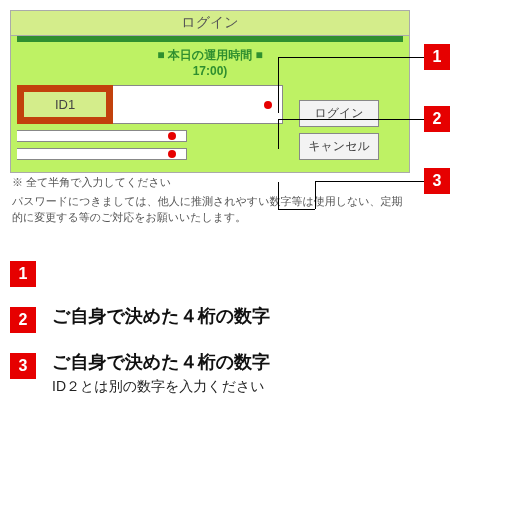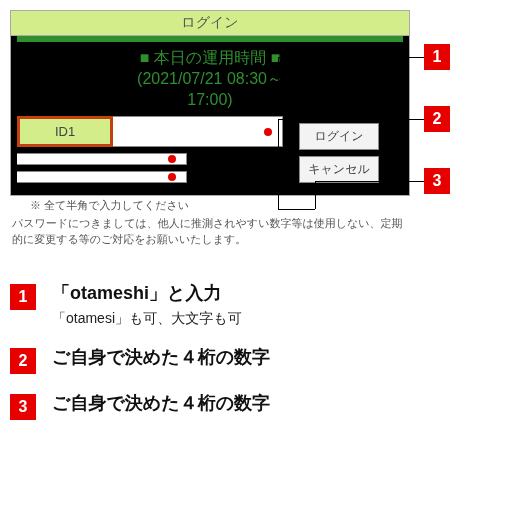--- a/index.html
+++ b/index.html
@@ -14,49 +14,50 @@
   }
 
   
   .panel-wrap {
     position: relative;
     width: 440px;
   }
   .panel {
     width: 400px;
     border: 1px solid #aaa;
-    background: #000000;
+    background: #bef264;
   }
   .panel-title {
     text-align: center;
     background: #d4ed8b;
     color: #555;
     font-size: 14px;
     padding: 3px 0;
     border-bottom: 1px solid #aaa;
   }
   .green-bar { height: 6px; background: #2f8f2f; margin: 0 6px 0 6px; }
   .op-time {
     text-align: center;
     color: #2f8f2f;
-    font-size: 16px;
+    font-size: 12px;
     line-height: 1.3;
     padding: 6px 0 6px 0;
+    font-weight: bold;
   }
 
   .form-area {
     display: flex;
     padding: 0 6px 6px 6px;
     gap: 16px;
   }
   .fields { flex: 0 0 auto; }
   .field-row { display: flex; margin-bottom: 6px; }
   .field-label {
     width: 96px;
-    border: 3px solid #c2410c;
+    border: 7px solid #c2410c;
     background: #d4ed8b;
     text-align: center;
     padding: 5px 0;
     font-size: 13px;
     color: #444;
   }
   .field-input {
     width: 170px;
     border: 1px solid #888;
     border-left: none;
@@ -89,29 +90,28 @@
     text-align: center;
     padding: 4px 0;
     font-size: 12px;
     color: #444;
     cursor: pointer;
   }
 
   .note1 {
     font-size: 11px;
     color: #555;
-    margin: 2px 0 0 20px;
+    margin: 2px 0 0 2px;
   }
   .note2 {
     font-size: 11px;
     color: #555;
     line-height: 1.4;
     margin: 4px 0 0 2px;
     width: 400px;
-    font-family: Liberation Mono, monospace;
   }
 
   
   .side-badges {
     position: absolute;
     right: 0;
     top: 34px;
     display: flex;
     flex-direction: column;
     gap: 36px;
@@ -150,21 +150,20 @@
 </head>
 <body>
 
 <div class="panel-wrap">
 
   <div class="panel">
     <div class="panel-title">ログイン</div>
     <div class="green-bar"></div>
     <div class="op-time">
       <div>■ 本日の運用時間 ■</div>
-      <div>(2021/07/21 08:30～</div>
       <div>17:00)</div>
     </div>
 
     <div class="form-area">
       <div class="fields">
         <div class="field-row">
           <div class="field-label">ID1</div>
           <div class="field-input">
               <span class="dot"></span>
             </div>
@@ -206,33 +205,30 @@
   <div class="lead" style="left:305px; top:171px; width:109px;"></div>
   <div class="lead-v" style="left:305px; top:171px; height:28px;"></div>
   <div class="lead" style="left:268px; top:199px; width:37px;"></div>
   <div class="lead-v" style="left:268px; top:172px; height:27px;"></div>
 </div>
 
 <div class="explain">
 
   <div class="ex-row">
     <div class="badge">1</div>
-    <div class="ex-text">
-      <div class="ex-main">「otameshi」と入力</div>
-      <div class="ex-sub">「otamesi」も可、大文字も可</div>
-    </div>
   </div>
 
   <div class="ex-row">
     <div class="badge">2</div>
     <div class="ex-text">
       <div class="ex-main">ご自身で決めた４桁の数字</div>
     </div>
   </div>
 
   <div class="ex-row">
     <div class="badge">3</div>
     <div class="ex-text">
       <div class="ex-main">ご自身で決めた４桁の数字</div>
+      <div class="ex-sub">ID２とは別の数字を入力ください</div>
     </div>
   </div>
 
 </div>
 
 </body></html>

